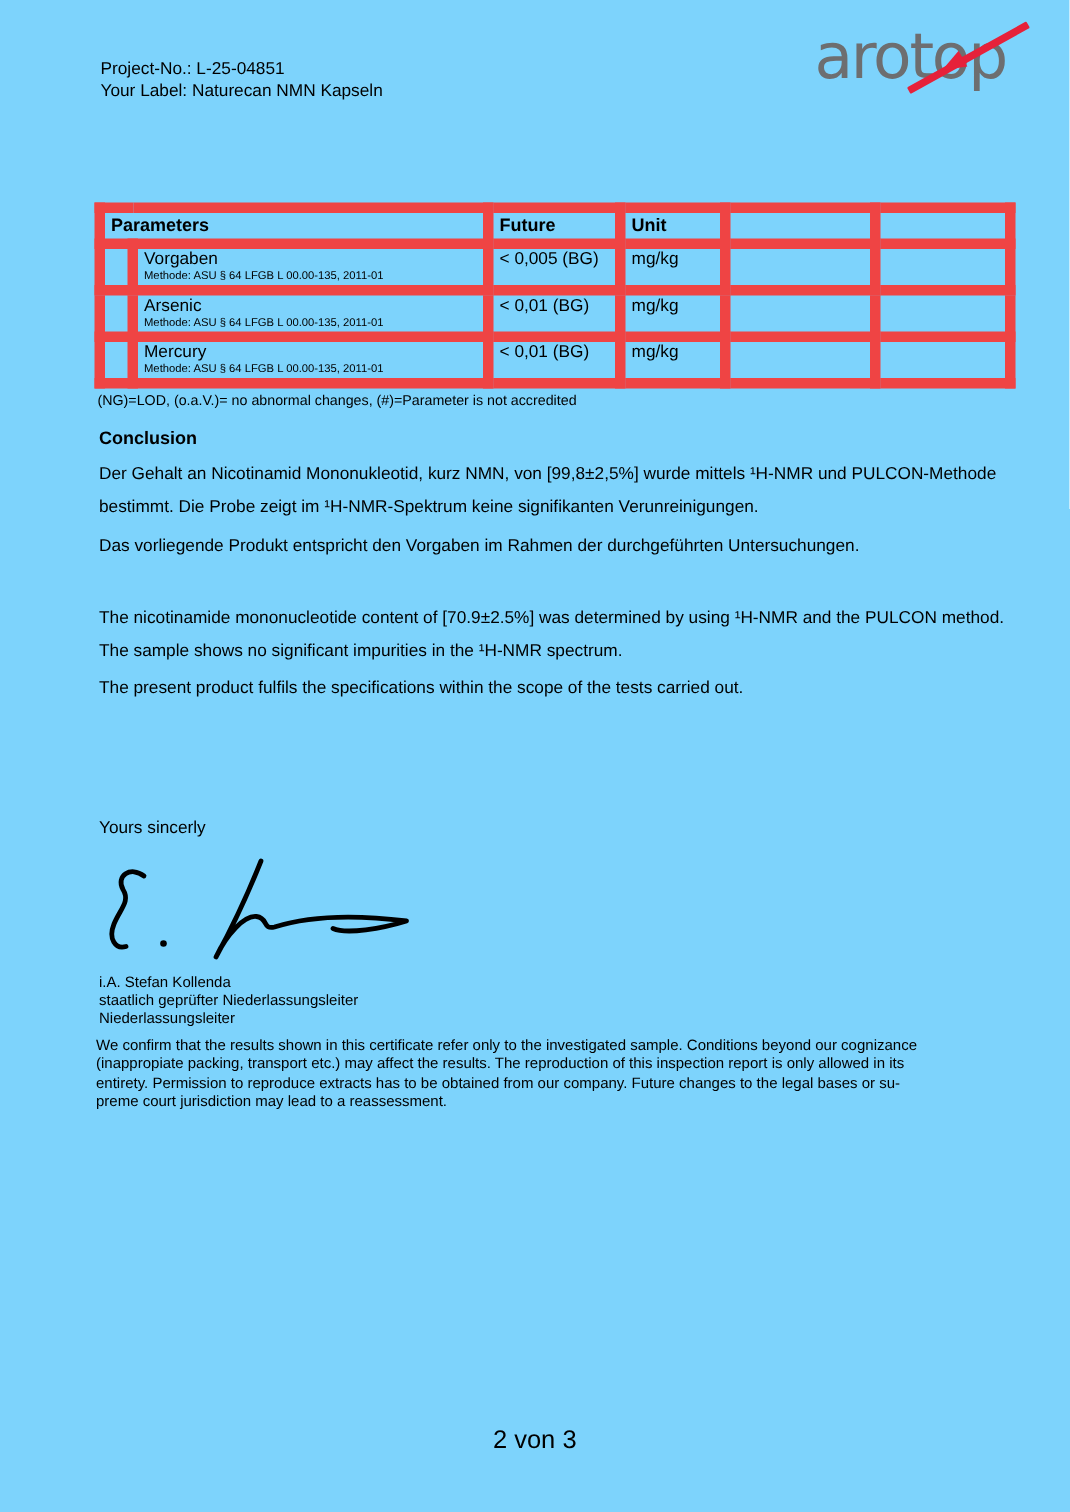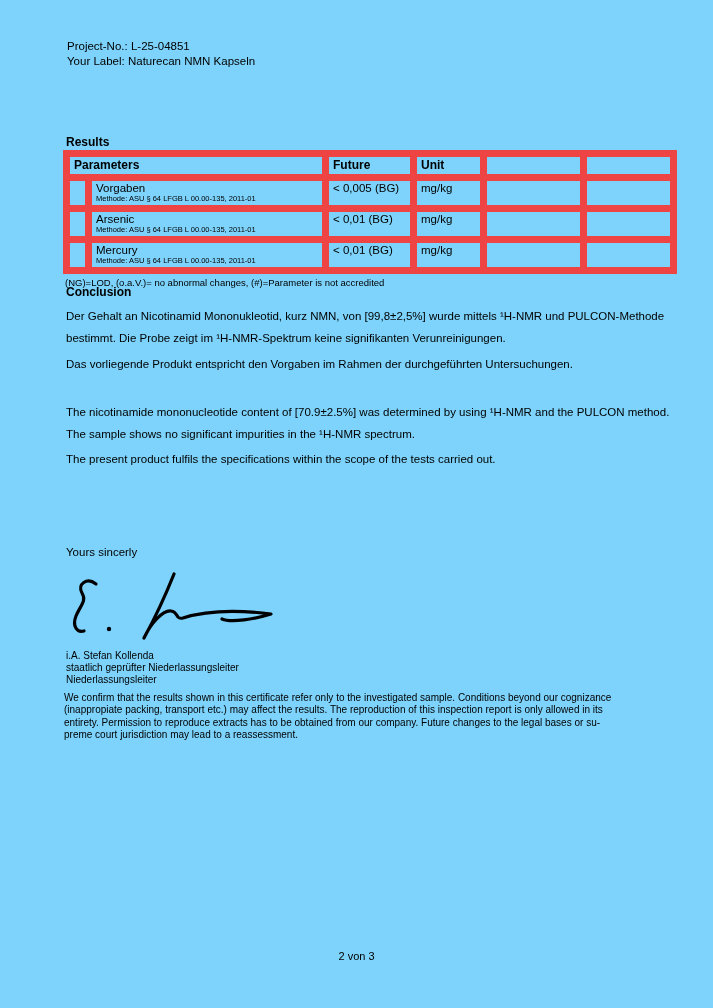--- a/index.html
+++ b/index.html
@@ -125,36 +125,40 @@
     font-size: 10px;
     line-height: 12.3px;
   }
 
   
   .page-footer {
     position: absolute;
     left: 0; top: 950px;
     width: 713px;
     text-align: center;
-    font-size: 11px;
+    font-size: 17px;
   }
 </style>
 </head>
 <body>
 
 <div class="page">
 
   <div class="doc-header">
     <div>Project-No.: L-25-04851</div>
     <div>Your Label: Naturecan NMN Kapseln</div>
   </div>
 
+  <div class="logo">
+    <span class="logo-text">arotop</span>
+    <span class="logo-slash"></span>
+    <span class="logo-arrow"></span>
+  </div>
 
   <div class="results">
-    <div class="section-heading">Results</div>
     <table class="results-table">
       <colgroup>
         <col style="width:22px">
           <col style="width:237px">
           <col style="width:88px">
         <col style="width:70px">
           <col style="width:100px">
           <col style="width:90px">
       </colgroup>
       <thead>

